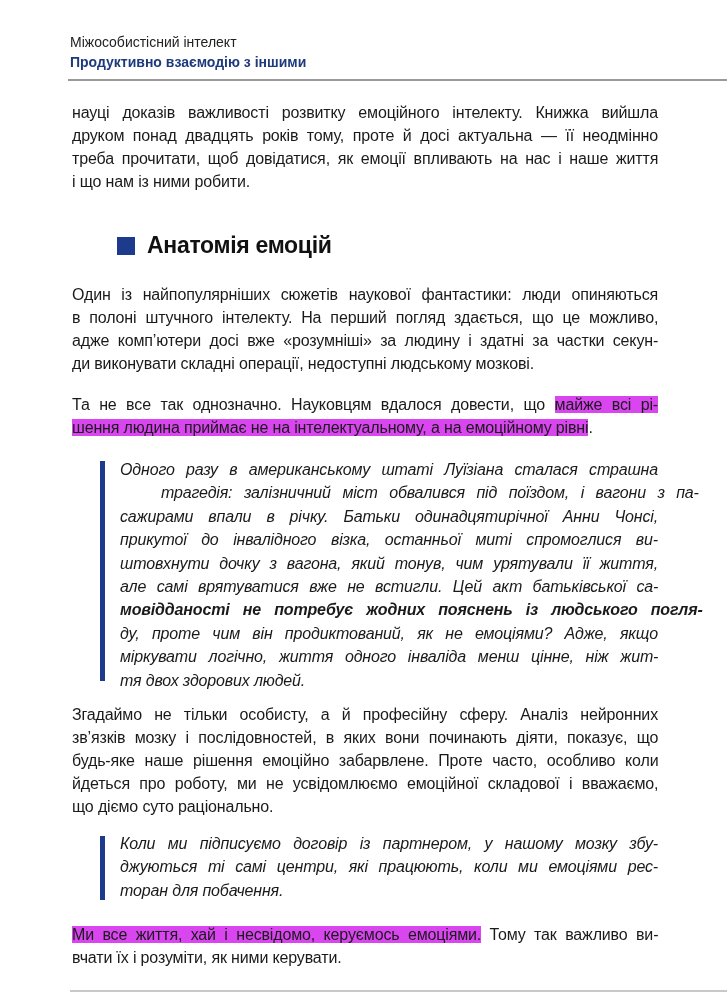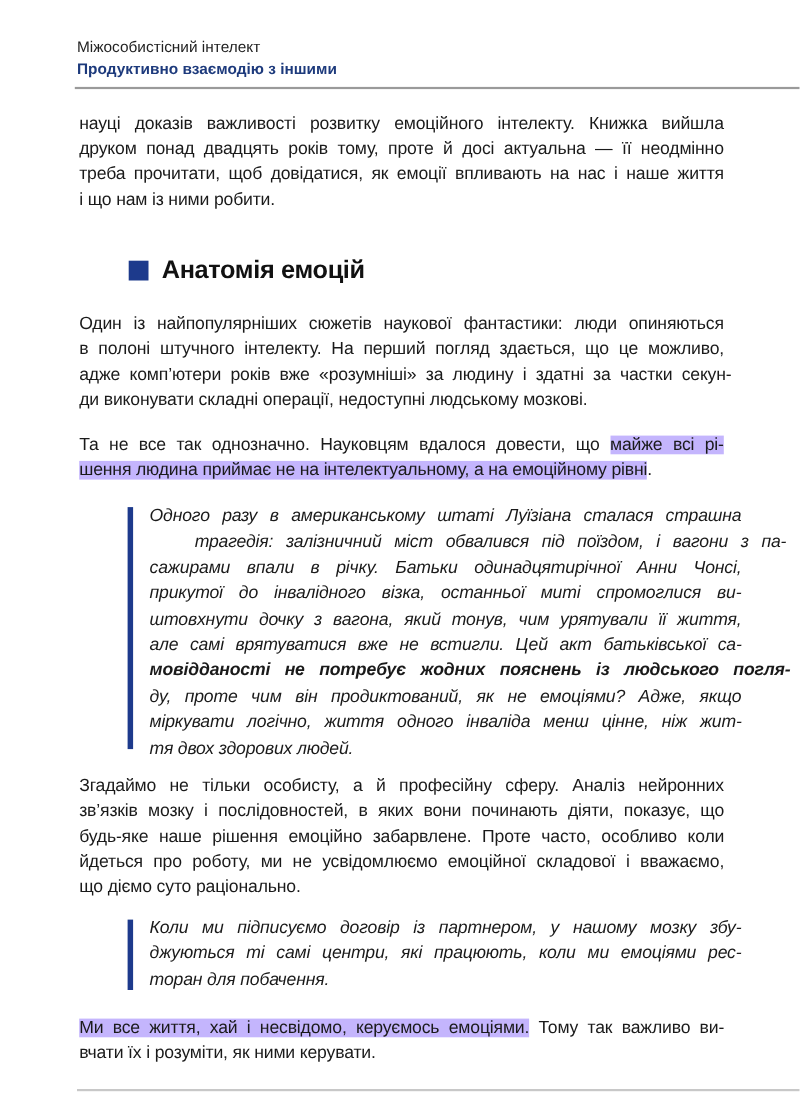--- a/index.html
+++ b/index.html
@@ -13,28 +13,28 @@
 
   .para { position: absolute; left: 72px; width: 586px; font-size: 16px; line-height: 23px;
           text-align: justify; hyphens: manual; letter-spacing: -0.15px; }
   .para .line { display: block; white-space: nowrap; text-align-last: justify; text-align: justify; }
   .para .line.last { text-align-last: left; }
 
   .h2 { position: absolute; left: 78px; top: 232px; display: flex; align-items: center; margin-left: 39px; }
   .h2 .square { width: 18px; height: 18px; background: #1d3a8c; margin-right: 12px; }
   .h2 .title { font-size: 23px; font-weight: bold; color: #111; letter-spacing: -0.3px; }
 
-  .quote { position: absolute; left: 116px; width: 558px; }
+  .quote { position: absolute; left: 100px; width: 558px; }
   .quote .bar { position: absolute; left: 0; top: 0; bottom: 0; width: 5px; background: #1d3a8c; }
   .quote .qtext { position: absolute; left: 20px; width: 538px; font-size: 16px; line-height: 23.4px;
                   font-style: italic; color: #1a1a1a; letter-spacing: -0.15px; }
   .quote .qtext .line { display: block; white-space: nowrap; text-align: justify; text-align-last: justify; }
   .quote .qtext .line.last { text-align-last: left; }
 
-  .hl { background: #c4b5fd; }
+  .hl { background: #d946ef; }
 </style>
 </head>
 <body>
 
 <div class="header">
   <div class="book">Міжособистісний інтелект</div>
   <div class="chapter">Продуктивно взаємодію з іншими</div>
 </div>
 <div class="rule-top"></div>
 
@@ -46,21 +46,21 @@
 </div>
 
 <div class="h2">
   <div class="square"></div>
   <div class="title">Анатомія емоцій</div>
 </div>
 
 <div class="para" style="top:283px;">
   <span class="line" style="display: block; word-spacing: 6.42857px;">Один із найпопулярніших сюжетів наукової фантастики: люди опиняються</span>
   <span class="line" style="display: block; word-spacing: 4.7px;">в полоні штучного інтелекту. На перший погляд здається, що це можливо,</span>
-  <span class="line" style="display: block; word-spacing: 4.18182px;">адже комп’ютери років вже «розумніші» за людину і здатні за частки секун-</span>
+  <span class="line" style="display: block; word-spacing: 4.18182px;">адже комп’ютери досі вже «розумніші» за людину і здатні за частки секун-</span>
   <span class="line last">ди виконувати складні операції, недоступні людському мозкові.</span>
 </div>
 
 <div class="para" style="top:393px;">
   <span class="line" style="display: block; word-spacing: 5.18182px;"><span>Та не все так однозначно. Науковцям вдалося довести, що </span><span class="hl">майже всі рі-</span></span>
   <span class="line last"><span class="hl">шення людина приймає не на інтелектуальному, а на емоційному рівні</span><span>.</span></span>
 </div>
 
 <div class="quote" style="top:461px; height:220px;">
   <div class="bar"></div>

